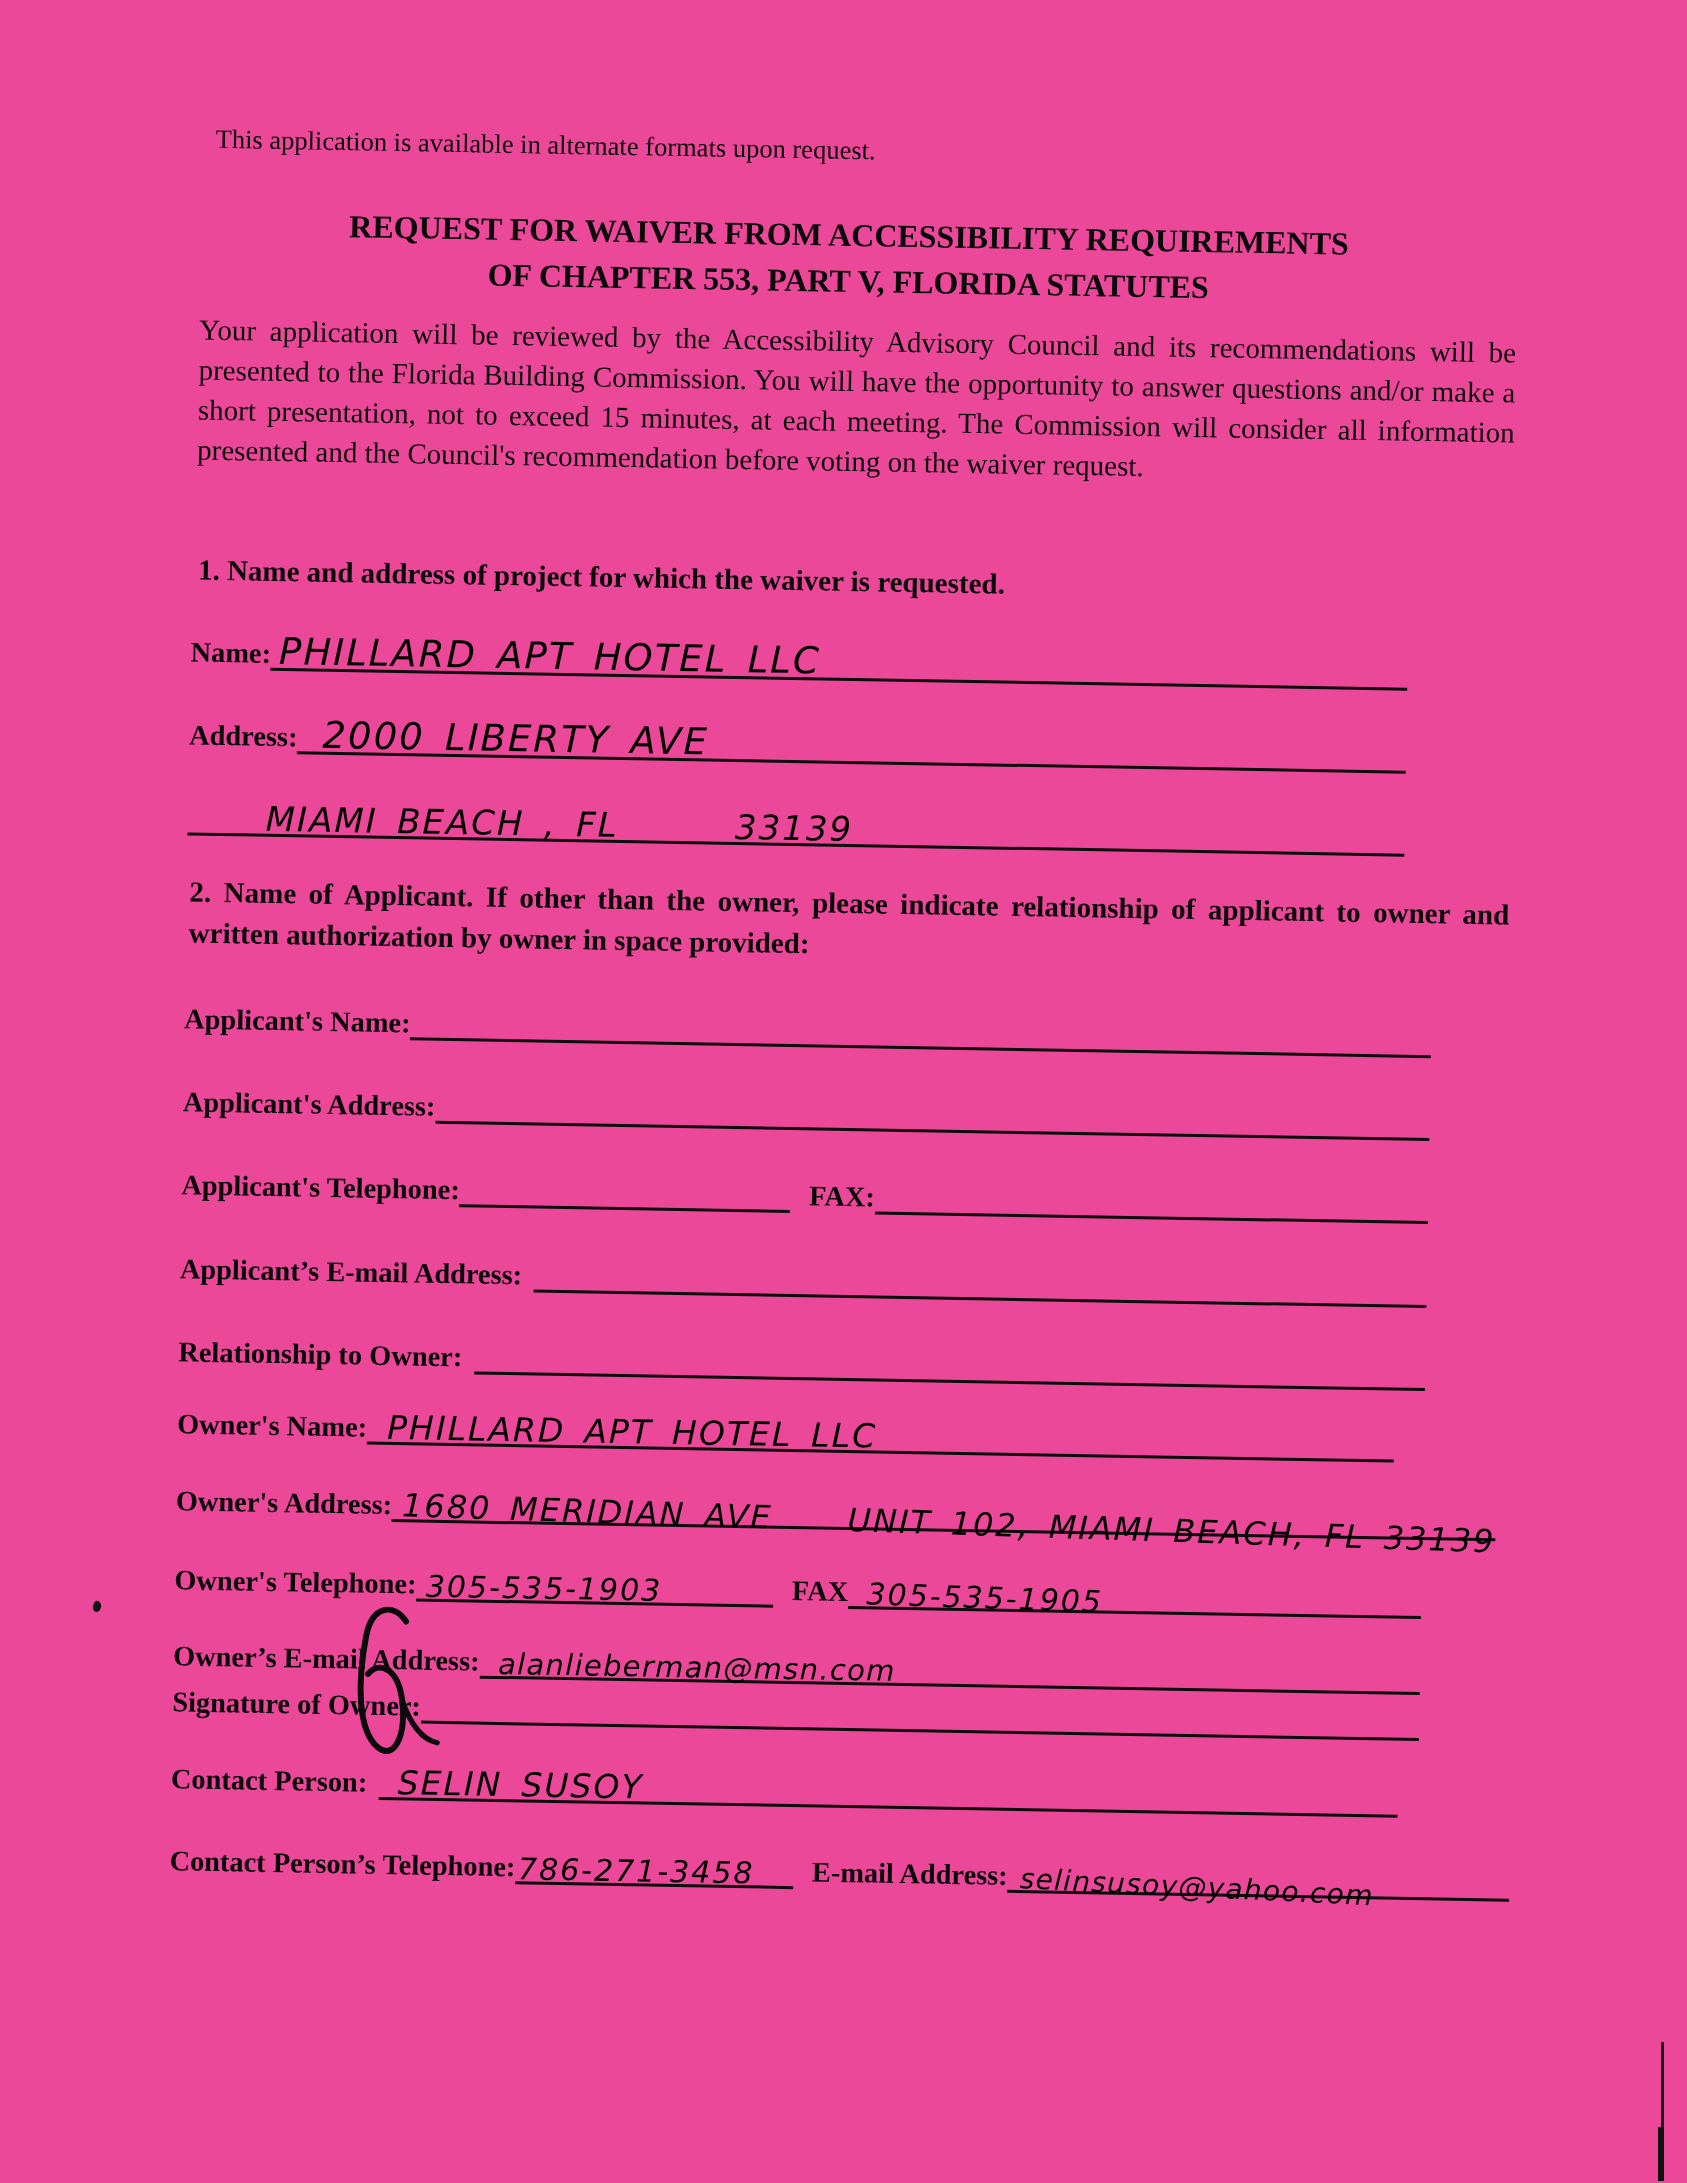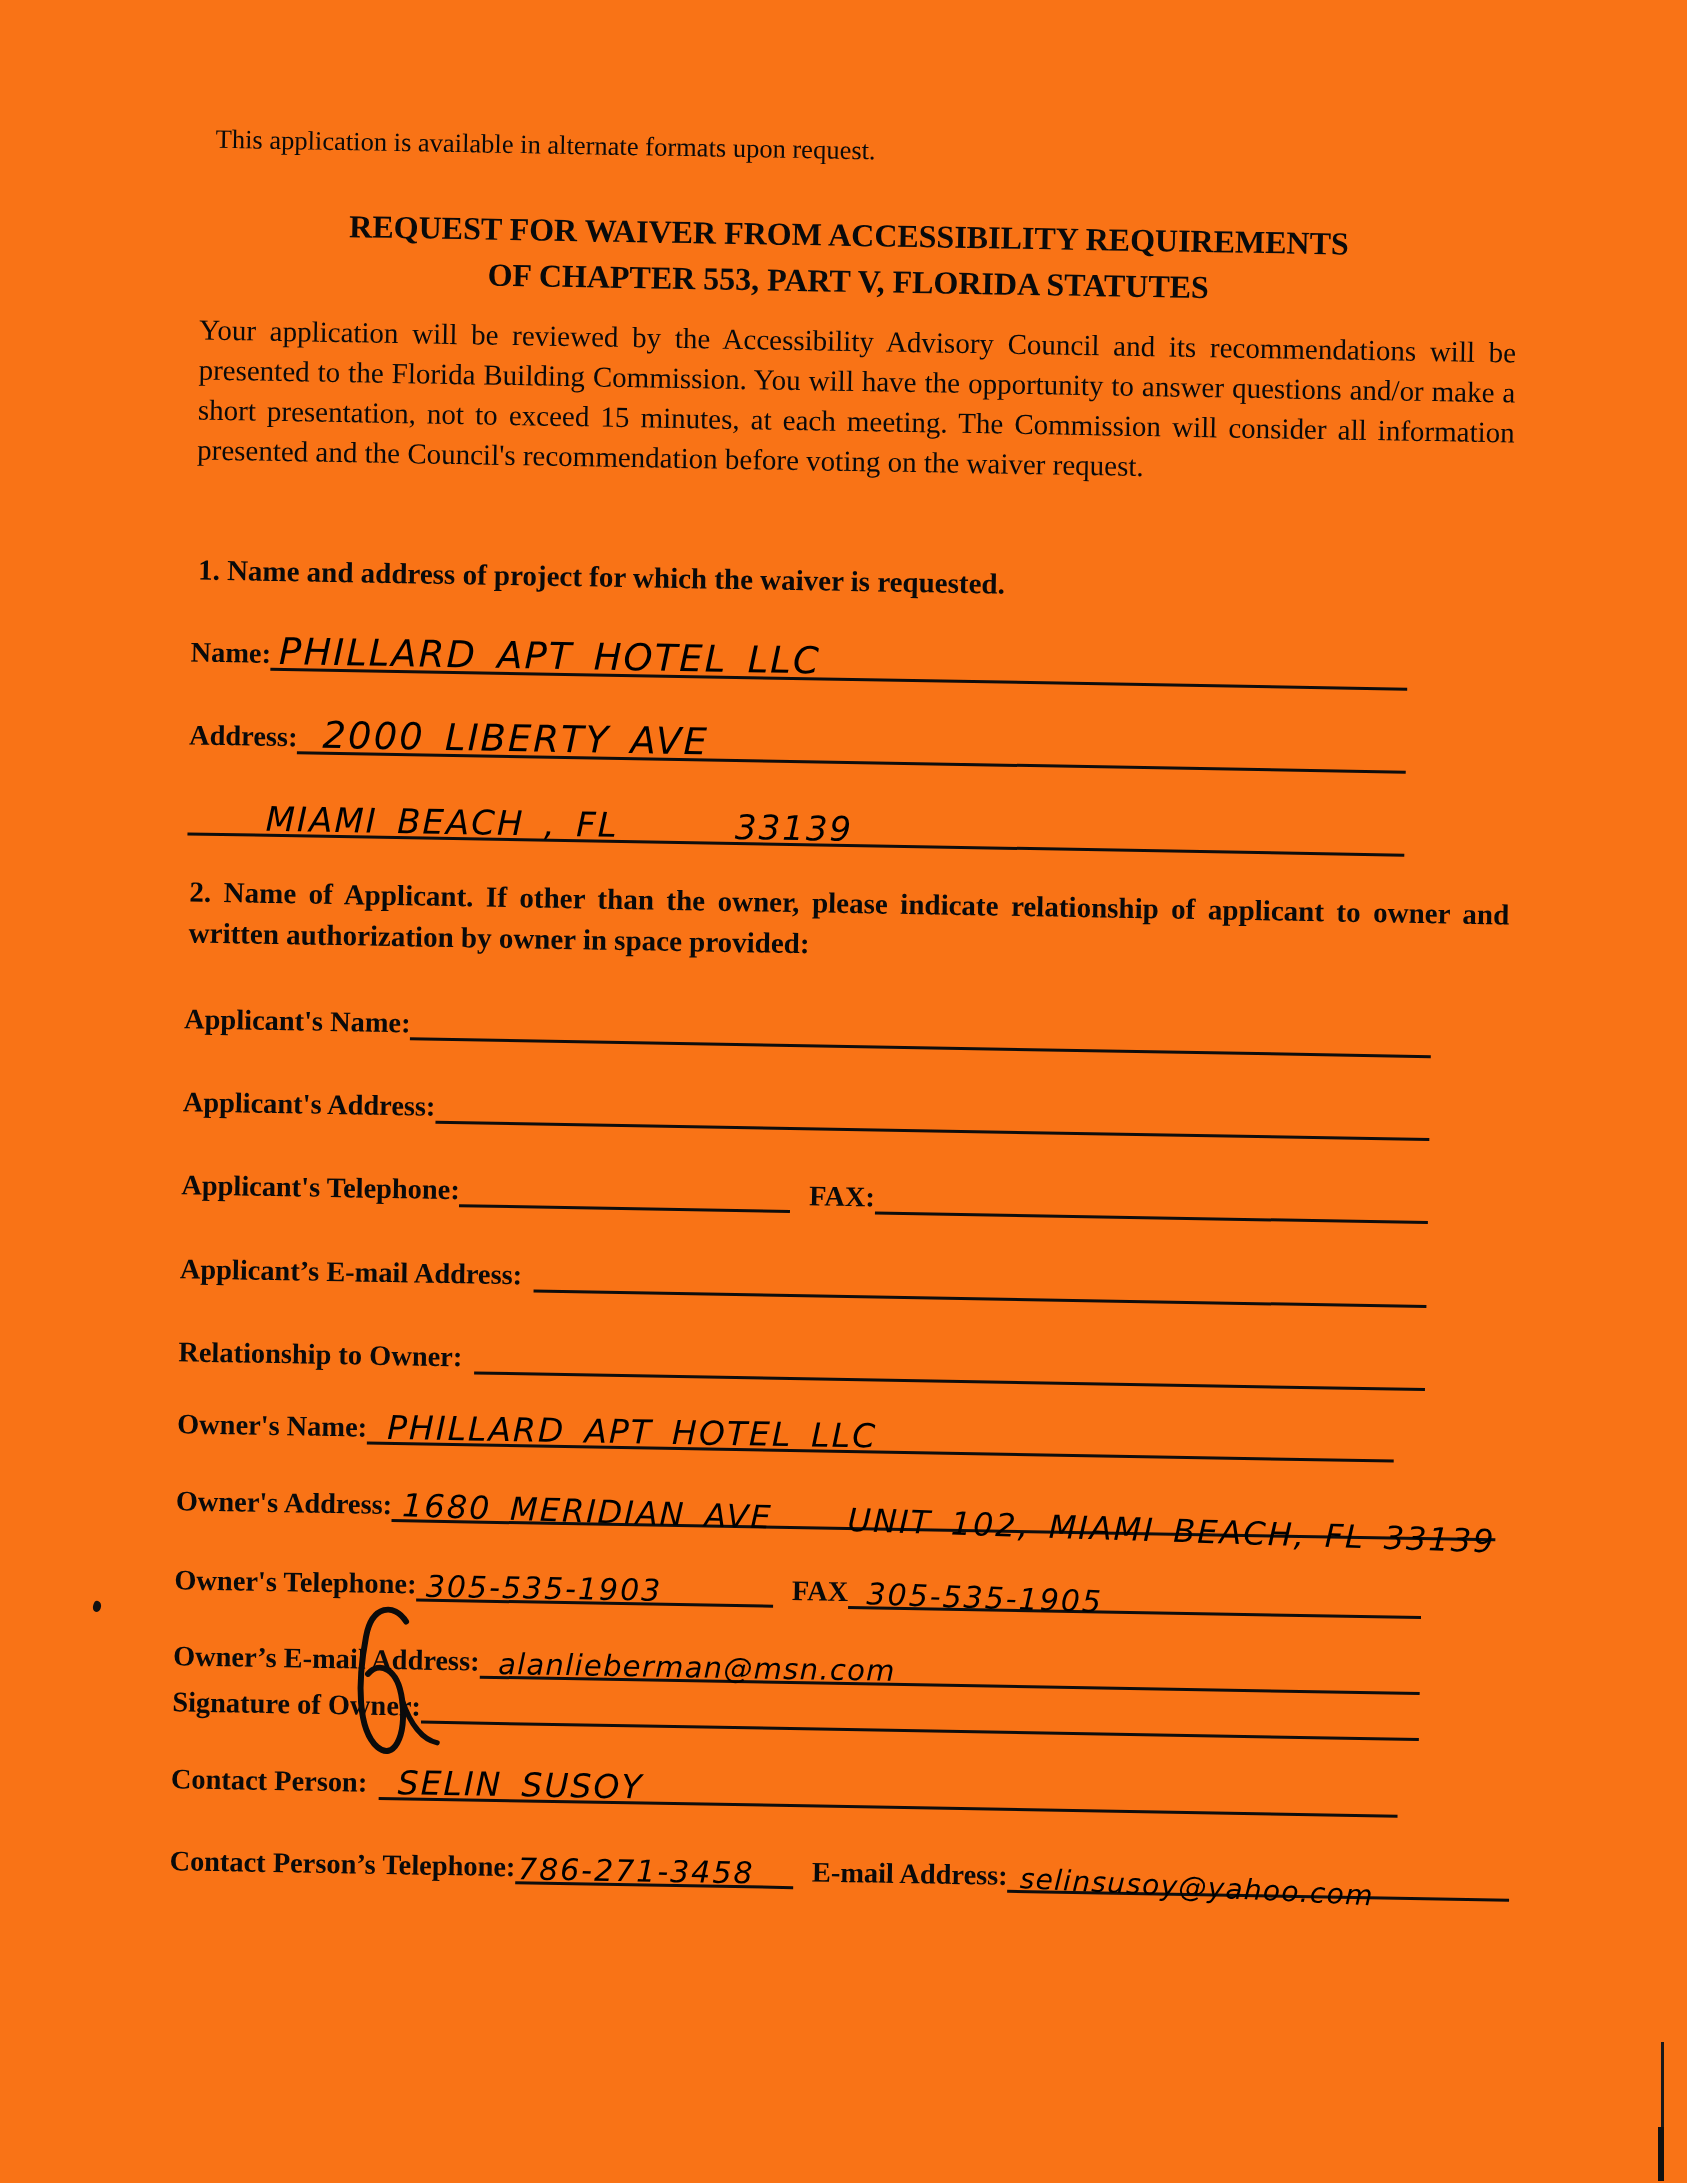--- a/index.html
+++ b/index.html
@@ -1,18 +1,18 @@
 <!DOCTYPE html>
 <html style="font-size:10.6px"><head>
 <meta charset="utf-8">
 <style>
   html,body{margin:0;padding:0;background:#ffffff;}
   body{width:1687px;height:2183px;position:relative;overflow:hidden;
        font-family:"Liberation Serif", serif;color:#0a0a0a;}
-  .sheet{position:absolute;inset:0;background:#f97316;}
+  .sheet{position:absolute;inset:0;background:#ec4899;}
   .tilt{position:absolute;left:0;top:0;width:1687px;height:2183px;
         transform:rotate(1.0deg);transform-origin:0 0;}
   .notice{position:absolute;left:218px;top:120px;font-size:26.5px;margin:0;white-space:nowrap;}
   .title{position:absolute;left:198px;top:197px;width:1310px;margin:0;
          text-align:center;font-size:32px;line-height:46px;font-weight:bold;}
   .title span{display:block;}
   .intro{position:absolute;left:205px;top:306px;width:1317px;margin:0;
          font-size:29px;line-height:40px;text-align:justify;}
   .sec-heading{position:absolute;margin:0;font-weight:bold;font-size:29px;}
   .h1{left:208px;top:550px;white-space:nowrap;}

